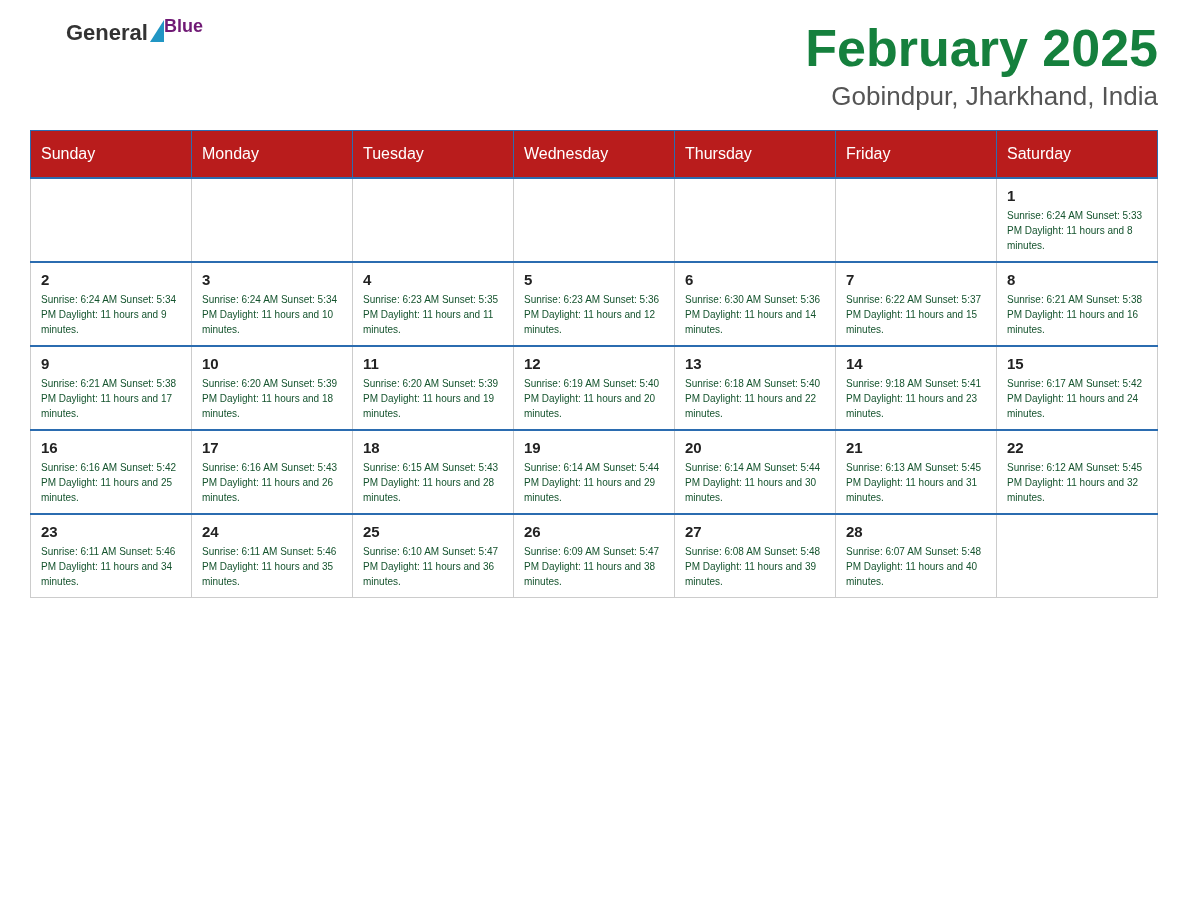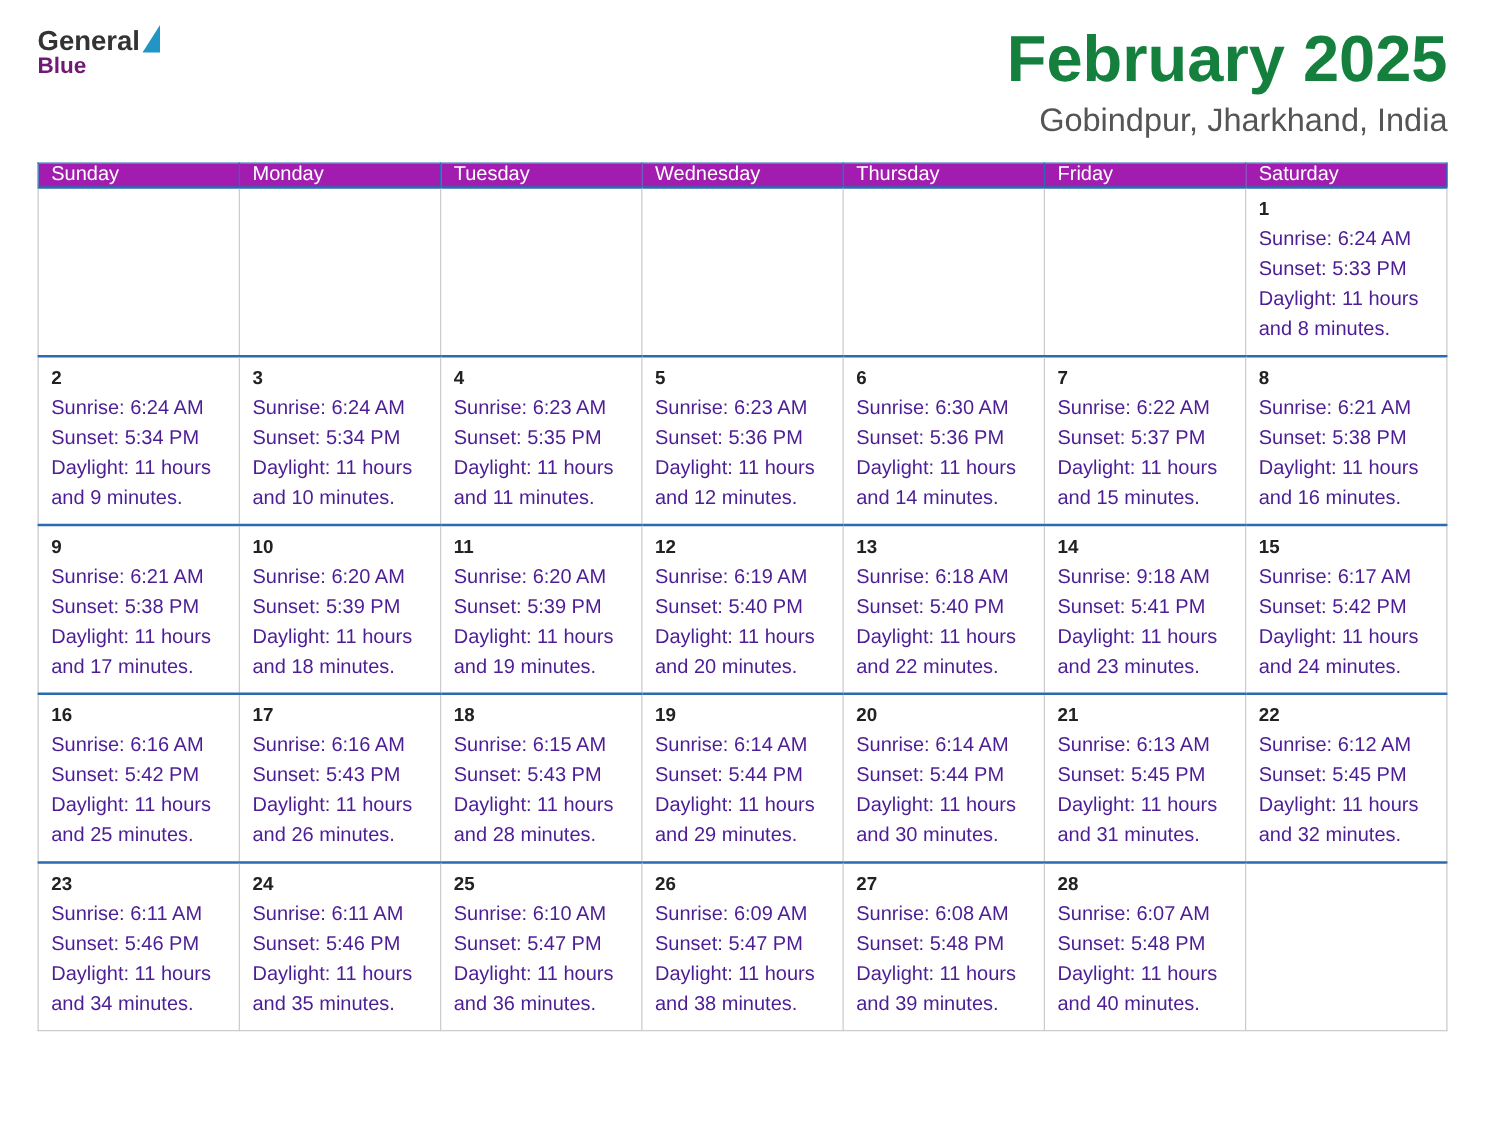--- a/index.html
+++ b/index.html
@@ -31,22 +31,23 @@
       border-left: 14px solid transparent;
       border-right: 0px solid transparent;
       border-bottom: 22px solid #2196c4;
       display: inline-block;
       margin-left: 2px;
       position: relative;
       top: -2px;
     }
     .logo-wrapper {
       display: flex;
-      flex-direction: column;
+      flex-direction: row;
       align-items: flex-start;
+      margin-left: 36px;
     }
     .logo-line1 {
       display: flex;
       align-items: center;
     }
     .logo-line2 {
       display: flex;
       align-items: center;
       margin-top: -4px;
     }
@@ -62,25 +63,25 @@
     .location-title {
       font-size: 26px;
       color: #555;
       margin-top: 4px;
     }
     .calendar {
       width: 100%;
       border-collapse: collapse;
     }
     .calendar th {
-      background-color: #a21caf;
+      background-color: #b91c1c;
       color: #fff;
       font-size: 16px;
       font-weight: normal;
-      padding: 0 10px;
+      padding: 14px 10px;
       text-align: left;
       border: 1px solid #2b6cb0;
     }
     .calendar td {
       vertical-align: top;
       border: 1px solid #ccc;
       padding: 8px 10px;
       width: 14.28%;
       min-height: 100px;
       font-size: 13px;
@@ -94,22 +95,22 @@
       border-top: 2px solid #2b6cb0;
     }
     .day-number {
       font-size: 15px;
       font-weight: bold;
       color: #222;
       display: block;
       margin-bottom: 4px;
     }
     .day-info {
-      font-size: 16px;
-      color: #4c1d95;
+      font-size: 10px;
+      color: #14532d;
       line-height: 1.5;
     }
     .empty-cell {
       background: #f9f9f9;
     }
   </style>
 </head>
 <body>
 
 <div class="header">

